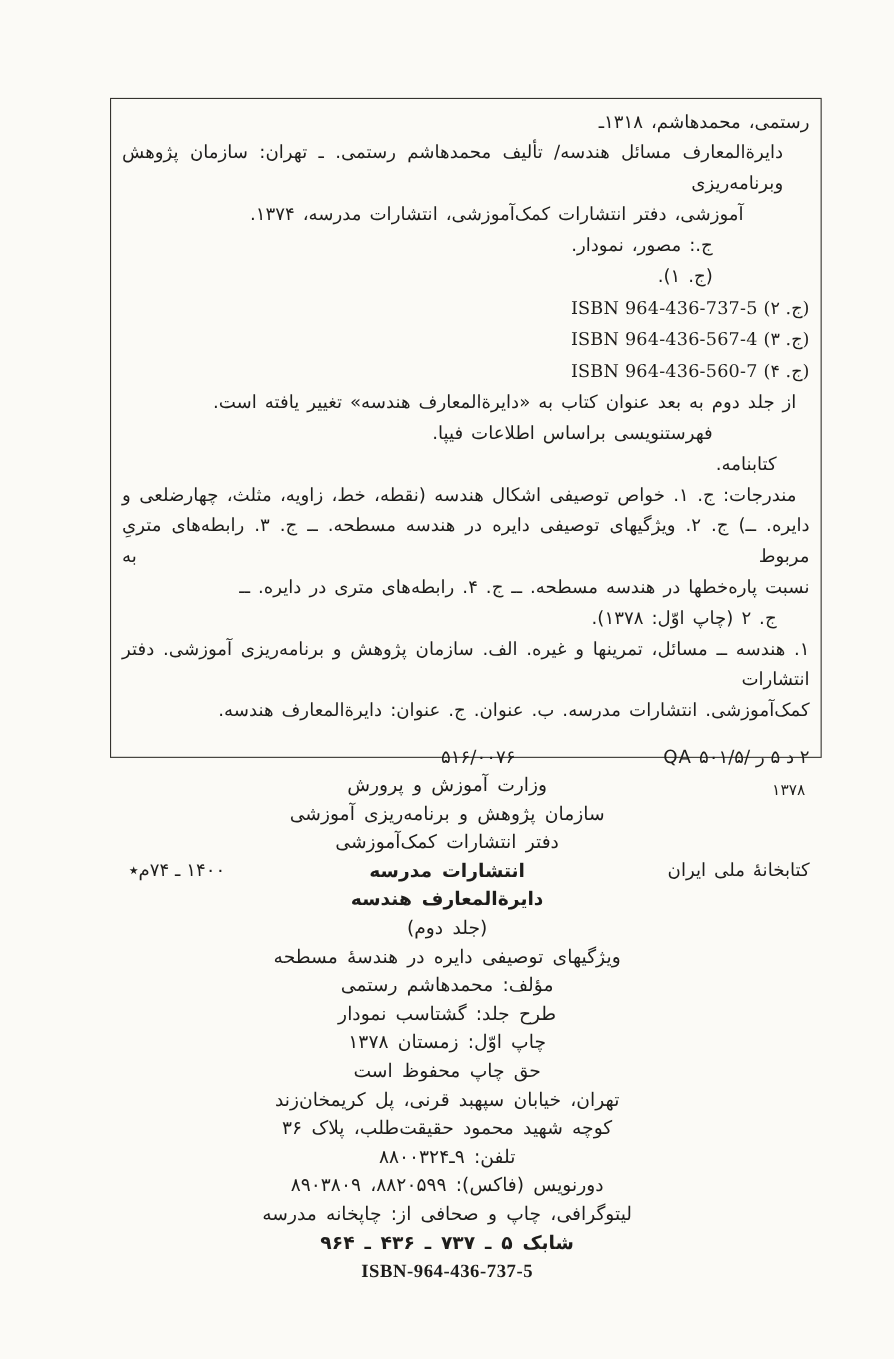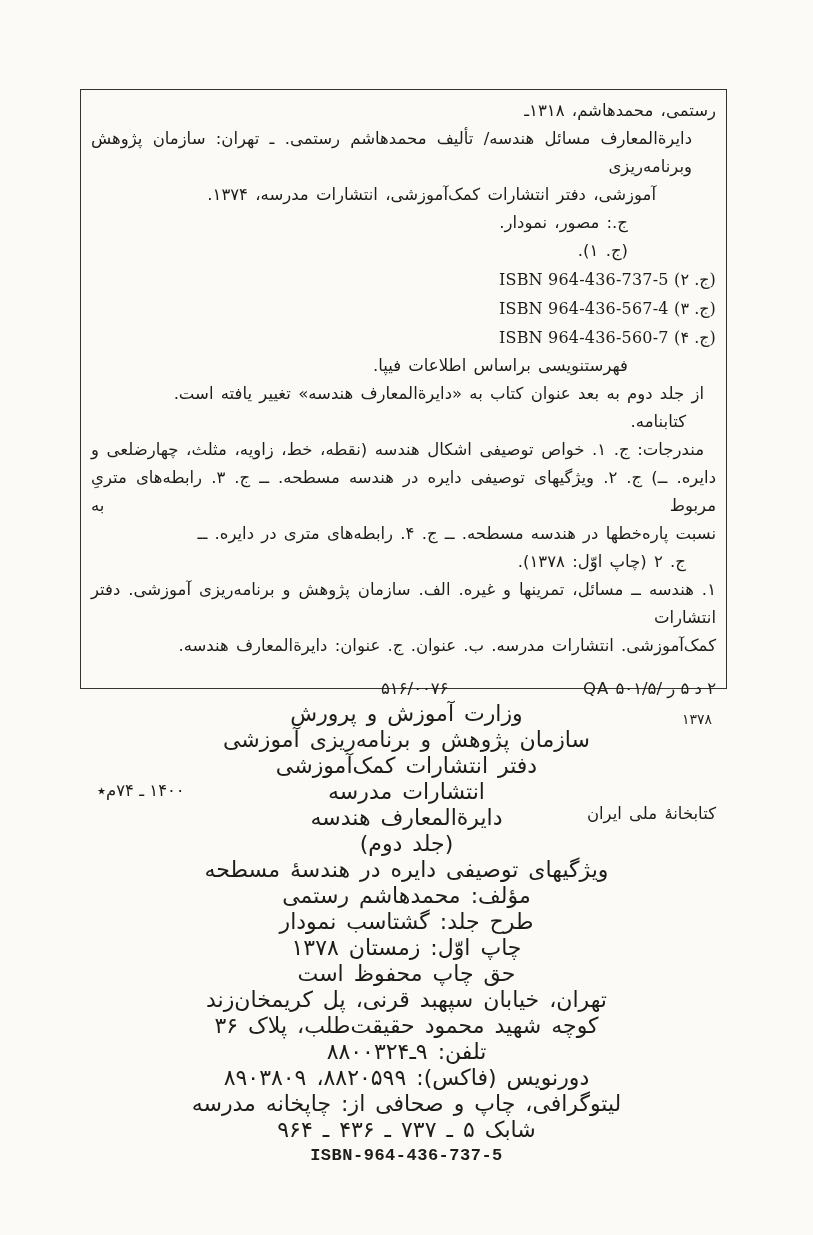--- a/index.html
+++ b/index.html
@@ -5,21 +5,21 @@
   html,body{margin:0;padding:0;}
   body{
     width:813px;height:1235px;position:relative;
     background:#fbfaf6;
     font-family:"DejaVu Sans", sans-serif;
     color:#1e1d1b;
     overflow:hidden;
   }
   
   .card{
-    position:absolute;left:80px;top:89px;width:647px;height:600px;
+    position:absolute;left:100px;top:89px;width:647px;height:600px;
     border:1.5px solid #35332f;
     background:transparent;
     box-sizing:border-box;
     padding-top:7px;
   }
   .card-line{
     direction:rtl;
     text-align:right;
     font-size:16.5px;
     line-height:28px;
@@ -56,60 +56,60 @@
     direction:ltr;unicode-bidi:bidi-override; 
     letter-spacing:1px;
   }
   .dewey{position:absolute;left:300px;top:0;direction:rtl;text-align:right;}
   .year-row{position:relative;height:30px;font-size:14px;line-height:30px;}
   .catalog-year{position:absolute;right:14px;top:0;direction:rtl;}
   .library-row{
     position:relative;height:30px;margin-top:42px;
     font-size:16.5px;line-height:30px;
   }
-  .library-label{position:absolute;right:10px;top:0;direction:rtl;word-spacing:2px;margin-top:23px;}
+  .library-label{position:absolute;right:10px;top:0;direction:rtl;word-spacing:2px;}
   .library-number{position:absolute;left:16px;top:0;direction:rtl;letter-spacing:1px;}
   
   .colophon{
     position:absolute;top:701px;left:0;width:813px;
     text-align:center;
   }
   .col-line{
     direction:rtl;
-    font-size:22px;
+    font-size:17px;
     line-height:26px;
     word-spacing:3px;
     white-space:nowrap;
   }
-  .bold{font-weight:normal;text-align:center;}
+  .bold{font-weight:bold;text-align:center;}
   .latin{
     direction:ltr;
-    font-family:Liberation Mono, monospace;
+    font-family:Liberation Serif, serif;
     font-weight:bold;
     font-size:17px;
     letter-spacing:.5px;
   }
 </style>
 </head>
 <body>
 
 <div class="card">
 
   <div class="card-line">رستمی، محمدهاشم، ۱۳۱۸ـ</div>
   <div class="card-line ind1 just">دايرةالمعارف مسائل هندسه/ تأليف محمدهاشم رستمی. ـ تهران: سازمان پژوهش وبرنامه‌ريزی</div>
   <div class="card-line ind2">آموزشی، دفتر انتشارات کمک‌آموزشی، انتشارات مدرسه، ۱۳۷۴.</div>
   <div class="card-line ind3">ج.: مصور، نمودار.</div>
   <div class="card-line ind3">(ج. ۱).</div>
 
   <div class="ltr-line">ISBN 964-436-737-5 (ج. ۲)</div>
   <div class="ltr-line">ISBN 964-436-567-4 (ج. ۳)</div>
   <div class="ltr-line">ISBN 964-436-560-7 (ج. ۴)</div>
 
+  <div class="card-line ind5">از جلد دوم به بعد عنوان کتاب به «دايرةالمعارف هندسه» تغيير يافته است.</div>
   <div class="card-line ind3">فهرستنويسی براساس اطلاعات فيپا.</div>
-  <div class="card-line ind5">از جلد دوم به بعد عنوان کتاب به «دايرةالمعارف هندسه» تغيير يافته است.</div>
   <div class="card-line ind4">کتابنامه.</div>
   <div class="card-line ind5 just">مندرجات: ج. ۱. خواص توصيفی اشکال هندسه (نقطه، خط، زاويه، مثلث، چهارضلعی و</div>
   <div class="card-line just">دايره. ــ) ج. ۲. ويژگيهای توصيفی دايره در هندسه مسطحه. ــ ج. ۳. رابطه‌های متریِ مربوط به</div>
   <div class="card-line">نسبت پاره‌خطها در هندسه مسطحه. ــ ج. ۴. رابطه‌های متری در دايره. ــ</div>
   <div class="card-line ind4">ج. ۲ (چاپ اوّل: ۱۳۷۸).</div>
   <div class="card-line just">۱. هندسه ــ مسائل، تمرينها و غيره. الف. سازمان پژوهش و برنامه‌ريزی آموزشی. دفتر انتشارات</div>
   <div class="card-line">کمک‌آموزشی. انتشارات مدرسه. ب. عنوان. ج. عنوان: دايرةالمعارف هندسه.</div>
 
   <div class="numbers-row">
     <span class="call-number">QA ۵۰۱/۵/ ر ۵ د ۲</span>

